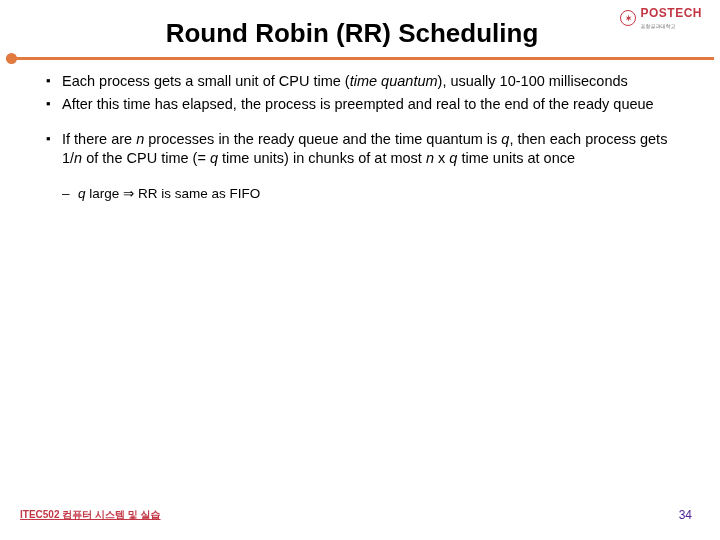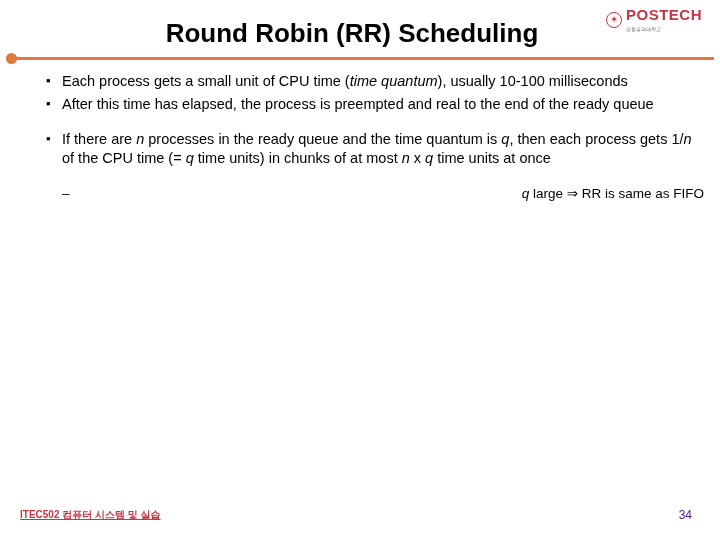--- a/index.html
+++ b/index.html
@@ -12,42 +12,42 @@
   .logo {
     position: absolute; top: 6px; right: 18px;
     display: flex; align-items: center; gap: 4px;
     font-size: 9px; font-weight: bold;
   }
   .logo-circle {
     width: 16px; height: 16px; border: 1.5px solid #c33745;
     border-radius: 50%; display: flex; align-items: center; justify-content: center;
     color: #c33745; font-size: 8px;
   }
-  .logo-text { color: #c33745; font-size: 15px; letter-spacing: 0.5px; }
+  .logo-text { color: #c33745; font-size: 12px; letter-spacing: 0.5px; }
   .logo-sub { color: #666; font-size: 5px; font-weight: normal; }
   .title {
     text-align: center; font-size: 26px; font-weight: bold;
     padding: 18px 16px 8px 0;
   }
   .rule {
     height: 3px; background: #e07a3f;
     position: relative; margin: 0 6px;
   }
   .rule::before {
     content: ""; position: absolute; left: 0; top: -4px;
     width: 11px; height: 11px; background: #e07a3f; border-radius: 50%;
   }
-  .content { padding: 12px 16px 0 46px; font-size: 14.5px; line-height: 1.32; }
+  .content { padding: 12px 30px 0 46px; font-size: 14.5px; line-height: 1.32; }
   .group { margin-bottom: 16px; }
   .b1 { position: relative; padding-left: 16px; margin-bottom: 4px; }
   .b1::before {
     content: "▪"; position: absolute; left: 0; top: 0;
     font-size: 13px; color: #000;
   }
-  .b2 { position: relative; padding-left: 32px; margin-top: 4px; font-size: 13.5px; text-align: right; }
+  .b2 { position: relative; padding-left: 32px; margin-top: 4px; font-size: 13.5px; }
   .b2::before {
     content: "–"; position: absolute; left: 16px; top: 0;
   }
   .it { font-style: italic; }
   .footer-l {
     position: absolute; left: 20px; bottom: 18px;
     font-size: 10px; font-weight: bold; color: #c33745; text-decoration: underline;
   }
   .footer-r {
     position: absolute; right: 28px; bottom: 18px;

